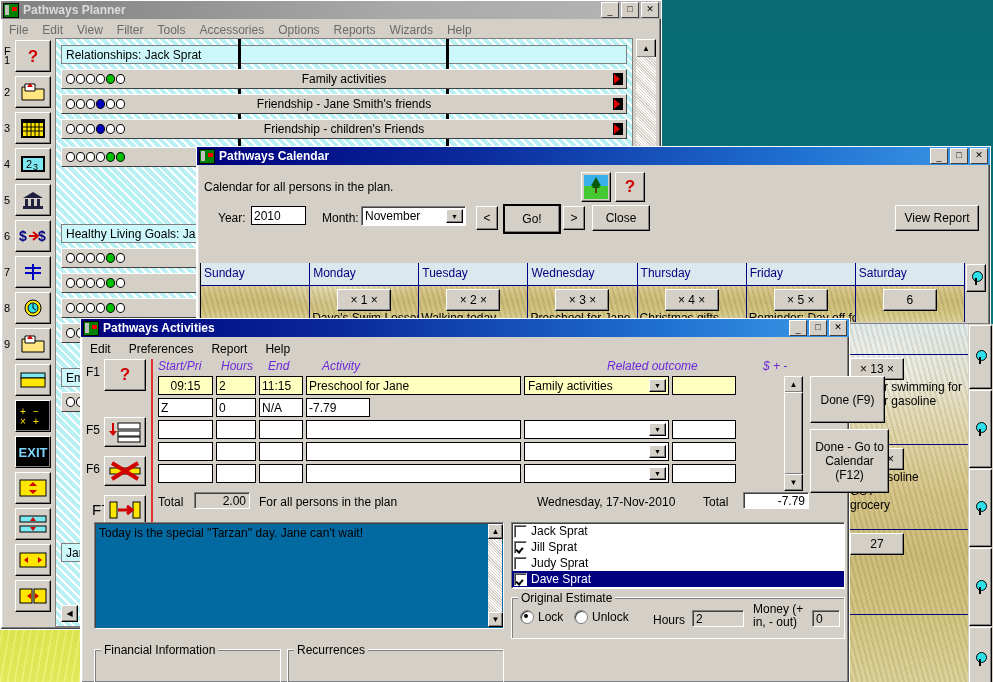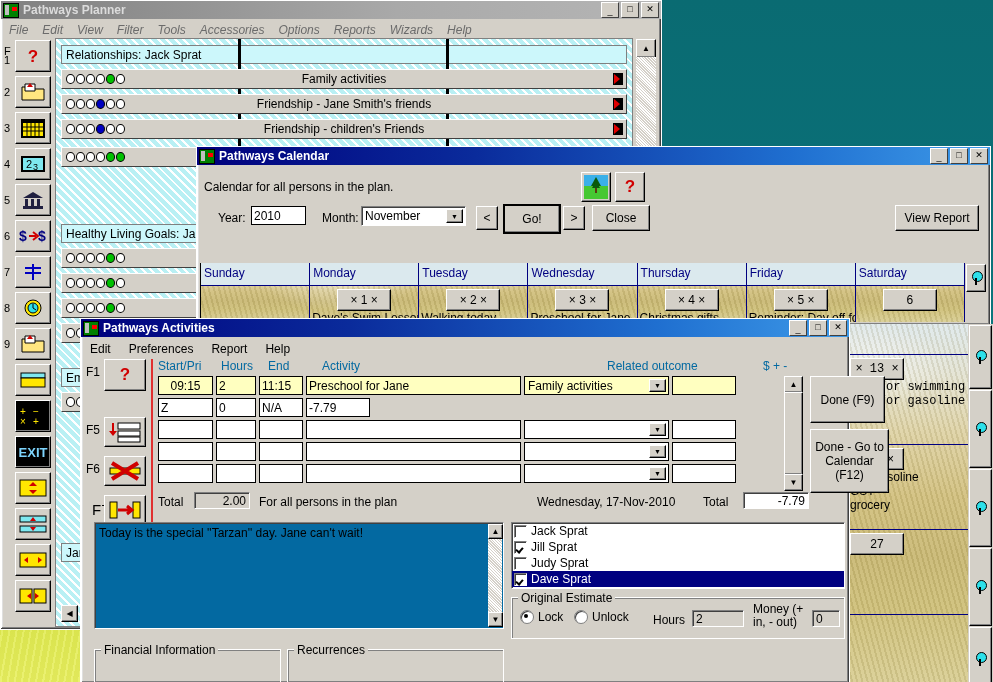--- a/index.html
+++ b/index.html
@@ -108,21 +108,21 @@
   #calpins{position:absolute;right:0;top:92px;width:22px;bottom:0;background:#d4d0c8;}
   .pinbox{height:66px;margin:1px 1px;background:#d4d0c8;border-top:1px solid #fff;border-left:1px solid #fff;
           border-right:1px solid #000;border-bottom:1px solid #000;box-shadow:inset -1px -1px 0 #808080;
           display:flex;align-items:center;justify-content:center;}
   .pin{width:9px;height:14px;position:relative;}
   .pin::before{content:"";position:absolute;left:0;top:0;width:9px;height:9px;border-radius:50%;background:#2de0ea;border:1px solid #000;}
   .pin::after{content:"";position:absolute;left:3px;top:7px;width:2px;height:7px;background:#000;}
   
   #activities{left:80px;top:318px;width:768px;height:364px;}
   #activities .client{position:absolute;left:3px;top:21px;right:3px;bottom:0px;}
-  .colhdr{font-size:12px;color:#0369a1;}
+  .colhdr{font-size:12px;color:#6d28d9;font-style:italic;}
   .row{display:flex;gap:3px;margin-bottom:3px;align-items:center;}
   .sep{position:absolute;width:2px;background:#e03030;}
   .grp{position:absolute;border:1px solid #fff;box-shadow:inset 1px 1px 0 #808080;}
   .grp > .cap{position:absolute;top:-7px;left:6px;background:#d4d0c8;padding:0 3px;font-size:12px;}
   .chk{width:11px;height:11px;background:#fff;border-top:1px solid #808080;border-left:1px solid #808080;
        border-right:1px solid #fff;border-bottom:1px solid #fff;box-shadow:inset 1px 1px 0 #404040;
        position:relative;flex:0 0 auto;}
   .chk.on::after{content:"";position:absolute;left:2px;top:4px;width:3px;height:5px;border:solid #000;
        border-width:0 2px 2px 0;transform:rotate(40deg);}
   .radio{width:12px;height:12px;border-radius:50%;background:#fff;border:1px solid #808080;
@@ -140,21 +140,21 @@
 
 <div class="win" id="planner">
   <div class="tbar inactive">
     <div class="appicon"></div>
     <span class="tt">Pathways Planner</span>
     <span class="spacer"></span>
     <div class="tbtn" style="line-height:16px;">_</div>
     <div class="tbtn">□</div>
     <div class="tbtn">✕</div>
   </div>
-  <div class="menubar dim" style="position:absolute;left:2px;top:20px;right:2px;font-style:italic;">
+  <div class="menubar dim" style="position:absolute;left:2px;top:20px;right:2px;">
     <span>File</span>
     <span>Edit</span>
     <span>View</span>
     <span>Filter</span>
     <span>Tools</span>
     <span>Accessories</span>
     <span>Options</span>
     <span>Reports</span>
     <span>Wizards</span>
     <span>Help</span>
@@ -530,21 +530,21 @@
 </div>
 
 <div style="position:absolute;left:846px;top:324px;width:122px;height:358px;overflow:hidden;">
   <div class="photo" style="position:absolute;inset:0;"></div>
   <div style="position:absolute;left:0;top:0;width:122px;border-left:1px solid #000080;height:358px;"></div>
   <div style="position:absolute;left:0;top:30px;width:122px;border-top:1px solid #000080;"></div>
   <div style="position:absolute;left:0;top:120px;width:122px;border-top:1px solid #000080;"></div>
   <div style="position:absolute;left:0;top:205px;width:122px;border-top:1px solid #000080;"></div>
   <div style="position:absolute;left:0;top:290px;width:122px;border-top:1px solid #000080;"></div>
 
-  <div style="position:absolute;left:4px;top:34px;font-family:Liberation Mono, monospace;">
+  <div style="position:absolute;left:4px;top:34px;">
     <div class="daybtn" style="margin:0;">× 13 ×</div>
     <div class="evt">Pay for swimming for</div>
     <div class="evt">Pay for gasoline</div>
     <div class="evt">GST</div>
   </div>
   <div style="position:absolute;left:4px;top:124px;">
     <div class="daybtn" style="margin:0;">× 20 ×</div>
     <div class="evt">Buy gasoline</div>
     <div class="evt">GST</div>
     <div class="evt">grocery</div>

